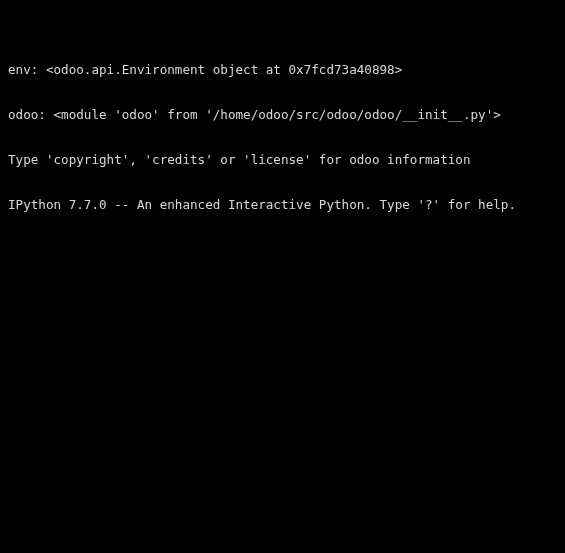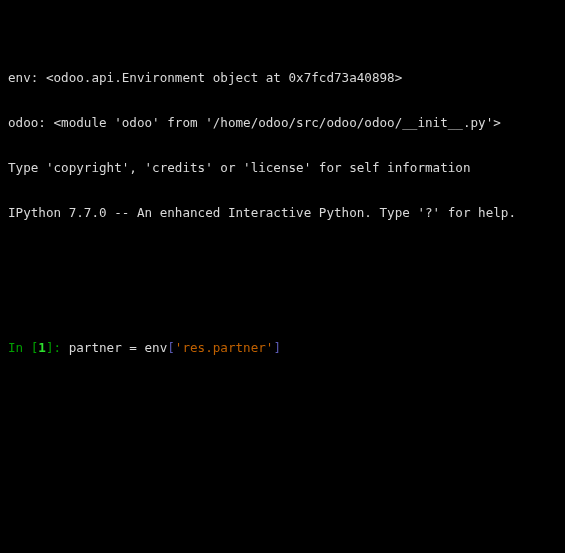--- a/index.html
+++ b/index.html
@@ -15,21 +15,21 @@
     font-family: "DejaVu Sans Mono", "Liberation Mono", monospace;
   }
   #terminal {
     width: 565px;
     height: 553px;
     background: #000000;
     color: #d9d9d9;
     font-family: "DejaVu Sans Mono", "Liberation Mono", monospace;
     font-size: 12.6px;
     line-height: 15px;
-    padding: 10px 0 0 8px;
+    padding: 2px 0 0 8px;
     box-sizing: border-box;
     white-space: pre;
     letter-spacing: 0px;
   }
   .line {
     height: 15px;
     white-space: pre;
     display: block;
   }
   .blank { height: 15px; display: block; }
@@ -40,27 +40,26 @@
   .c-white     { color: #d9d9d9; }
 </style>
 </head>
 <body>
 
 <div id="terminal">
 
   
   <span class="line c-white">env: &lt;odoo.api.Environment object at 0x7fcd73a40898&gt;</span>
   <span class="line c-white">odoo: &lt;module 'odoo' from '/home/odoo/src/odoo/odoo/__init__.py'&gt;</span>
-  <span class="line c-white">Type 'copyright', 'credits' or 'license' for self information</span>
+  <span class="line c-white">Type 'copyright', 'credits' or 'license' for odoo information</span>
   <span class="line c-white">IPython 7.7.0 -- An enhanced Interactive Python. Type '?' for help.</span>
 
   <span class="blank"></span>
 
   
-  <span class="line"><span class="c-prompt">In </span><span class="c-prompt">[</span><span class="c-promptnum">1</span><span class="c-prompt">]: </span><span class="c-white">partner = env</span><span class="c-punct">[</span><span class="c-string">'res.partner'</span><span class="c-punct">]</span></span>
 
   <span class="blank"></span>
 
   
   
   
   
 
   
 

